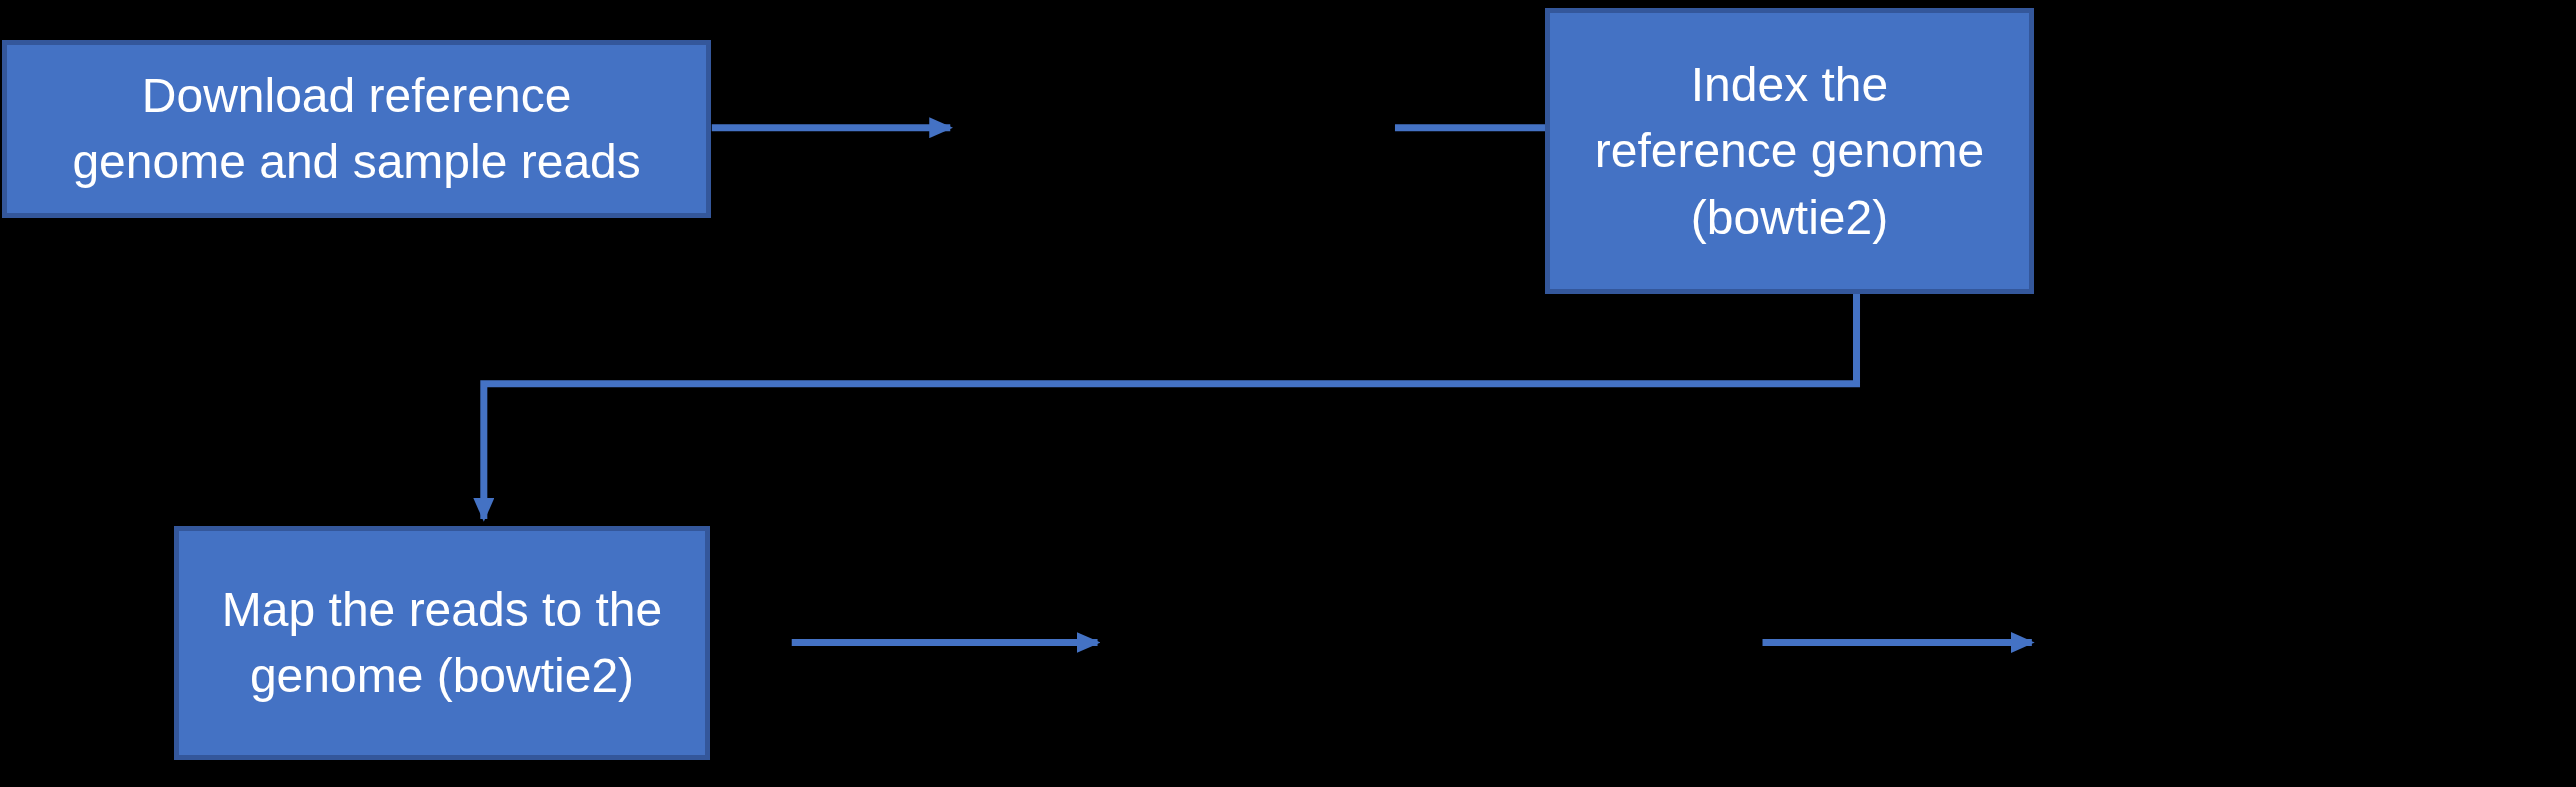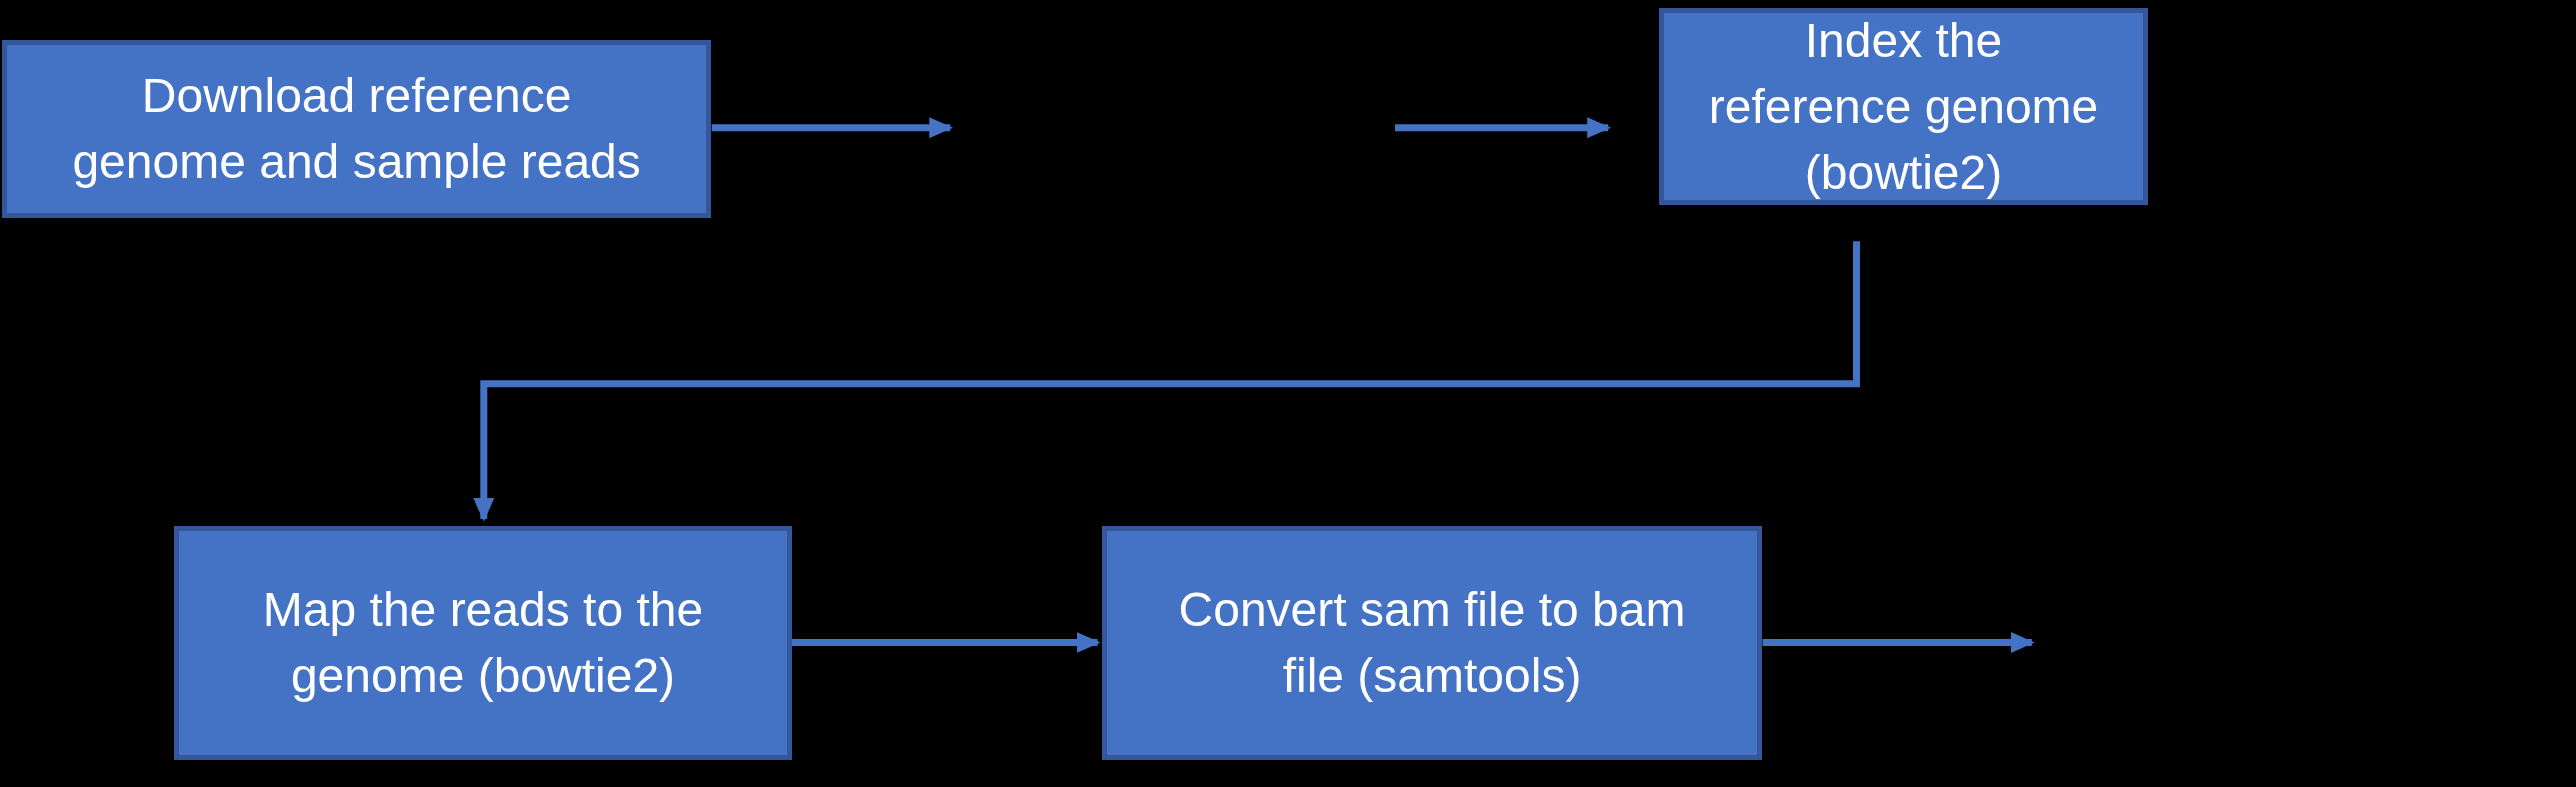--- a/index.html
+++ b/index.html
@@ -48,22 +48,22 @@
     justify-content: center;
     text-align: center;
     font-size: 48px;
     line-height: 1.38;
     white-space: pre-line;
     padding: 4.2px 7px;
   }
   
   #node-download  { left: 2.1px;    top: 40px;  width: 709px; height: 178px; }
   #node-trim      { left: 958px; top: 10.5px;  width: 437px;  height: 234px; }
-  #node-index     { left: 1659px; top: 8.4px;  width: 489px;  height: 197px; }
-  #node-map       { left: 174px;  top: 526px; width: 618px;  height: 234px; }
+  #node-index     { left: 1545px; top: 8.4px;  width: 489px;  height: 286px; }
+  #node-map       { left: 174px;  top: 526px; width: 536px;  height: 234px; }
   #node-convert   { left: 1102px; top: 526px; width: 660px;  height: 234px; }
   #node-genotype  { left: 2037px; top: 498px; width: 528px;  height: 282px; }
 </style>
 </head>
 <body>
 
 <div class="canvas">
 
   <svg class="connectors" viewBox="0 0 3671 1122" xmlns="http://www.w3.org/2000/svg">
     <defs>
@@ -88,20 +88,16 @@
     <span>Index the
 reference genome
 (bowtie2)</span>
   </div>
 
   <div class="node" id="node-map">
     <span>Map the reads to the
 genome (bowtie2)</span>
   </div>
 
-  <div class="node" id="node-convert">
-    <span>Convert sam file to bam
-file (samtools)</span>
-  </div>
 
 
 </div>
 
 
 </body></html>

